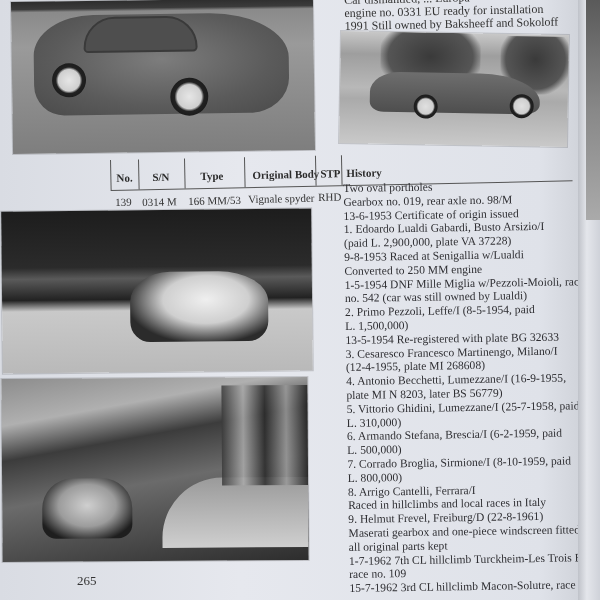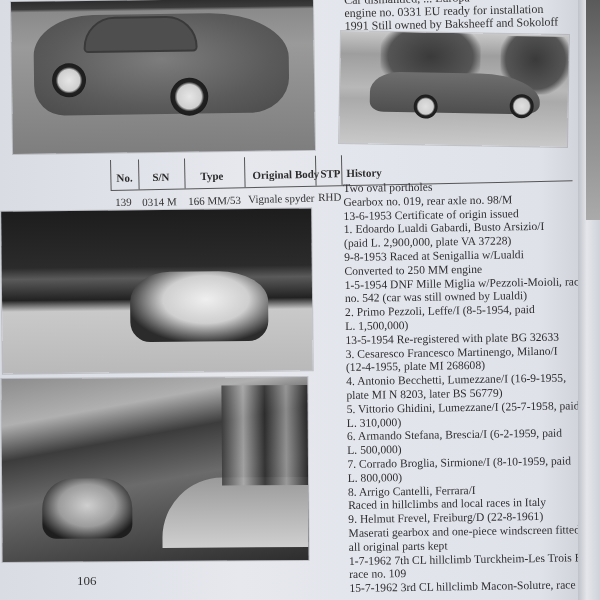--- a/index.html
+++ b/index.html
@@ -209,18 +209,18 @@
     <div>8. Arrigo Cantelli, Ferrara/I</div>
     <div>Raced in hillclimbs and local races in Italy</div>
     <div>9. Helmut Frevel, Freiburg/D (22-8-1961)</div>
     <div>Maserati gearbox and one-piece windscreen fitted,</div>
     <div>all original parts kept</div>
     <div>1-7-1962 7th CL hillclimb Turckheim-Les Trois Epis</div>
     <div>race no. 109</div>
     <div>15-7-1962 3rd CL hillclimb Macon-Solutre, race no. 138</div>
   </div>
 
-  <div class="page-number">106</div>
+  <div class="page-number">265</div>
 
   <div class="next-page">
     <div class="edge-photo"></div>
   </div>
 </div>
 
 </body></html>

